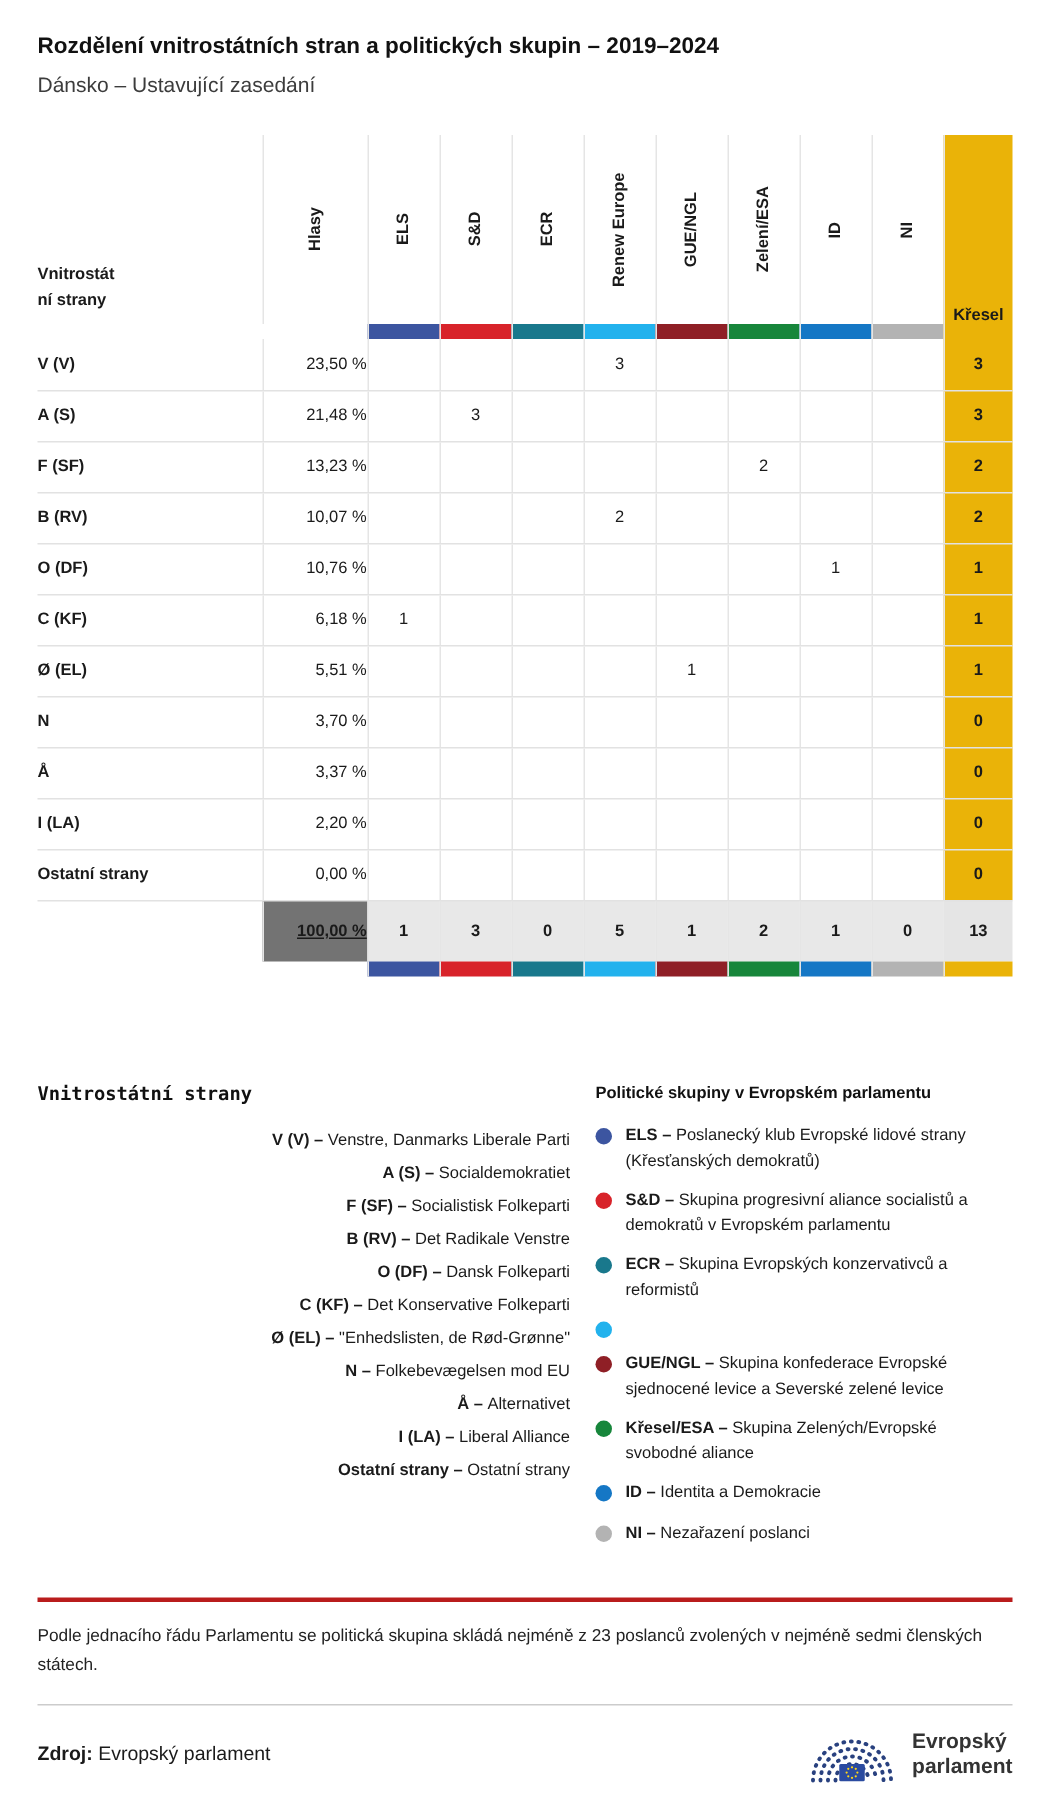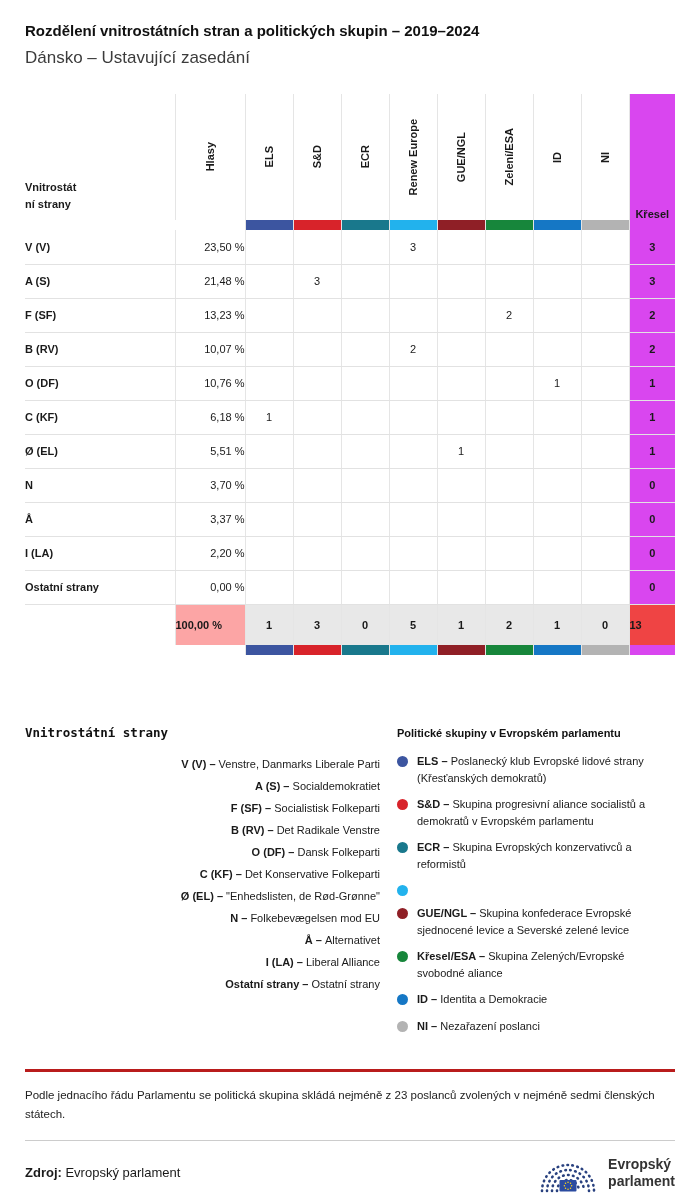--- a/index.html
+++ b/index.html
@@ -6,50 +6,50 @@
   html,body { margin:0; padding:0; }
   body {
     width:700px; height:1195px; overflow:hidden;
     background:#ffffff; color:#1a1a1a;
     font-family:"Liberation Sans", sans-serif;
     position:relative;
   }
   .page { padding:16px 25px 0 25px; }
 
   .title { font-size:15px; font-weight:bold; margin:6px 0 9px 0; color:#111; }
-  .subtitle { font-size:17px; font-weight:normal; margin:0 0 26px 0; color:#3c3c3c; }
+  .subtitle { font-size:14px; font-weight:normal; margin:0 0 26px 0; color:#3c3c3c; }
 
   table.matrix { border-collapse:collapse; table-layout:fixed; width:650px; }
   table.matrix th, table.matrix td { padding:0; font-size:11px; color:#1a1a1a; }
 
   .party-th { vertical-align:bottom; text-align:left; height:126px; }
   .party-th-label { font-weight:bold; width:56px; line-height:1.5; padding-bottom:8px; overflow-wrap:anywhere; }
 
   .rot-th { vertical-align:middle; text-align:center; height:126px; }
   .vlabel {
     writing-mode:vertical-rl; transform:rotate(180deg);
     font-weight:bold; white-space:nowrap; margin:0 auto; font-size:11px;
   }
   .seats-th { vertical-align:bottom; text-align:center; font-weight:bold; padding-bottom:6px; }
 
   .vline { border-left:1px solid #e5e5e5; }
-  .seats-col { background:#d946ef; }
+  .seats-col { background:#eab308; }
 
   .bar-row td { height:10px; }
 
   .data-row td { height:34px; border-bottom:1px solid #e2e2e2; }
   .party-cell { font-weight:bold; text-align:left;margin-left:36px; }
   .votes-cell { text-align:right; padding-right:14px; }
   .seat-cell  { text-align:center; }
   .seats-cell { text-align:center; font-weight:bold; }
 
   .total-row td { height:41px; }
-  .total-votes { background:#fca5a5; text-align:left; padding-right:14px; font-weight:bold; }
+  .total-votes { background:#737373; text-align:right; padding-right:14px; font-weight:bold;text-decoration:underline; }
   .total-cell  { background:#e8e8e8; text-align:center; font-weight:bold; }
-  .total-seats { background:#ef4444; font-weight:bold; }
+  .total-seats { background:#e5e5e5; text-align:center; font-weight:bold; }
 
   .legends { display:flex; justify-content:space-between; margin-top:70px; width:650px; }
   .legend-left { width:355px; }
   .legend-left h3 {
     font-family:"DejaVu Sans Mono", monospace;
     font-size:12.5px; font-weight:bold; margin:0 0 13px 0; color:#111;
   }
   .pitem { font-size:11px; line-height:22px; white-space:nowrap;text-align:right; }
   .pitem b { font-weight:bold; }
 

